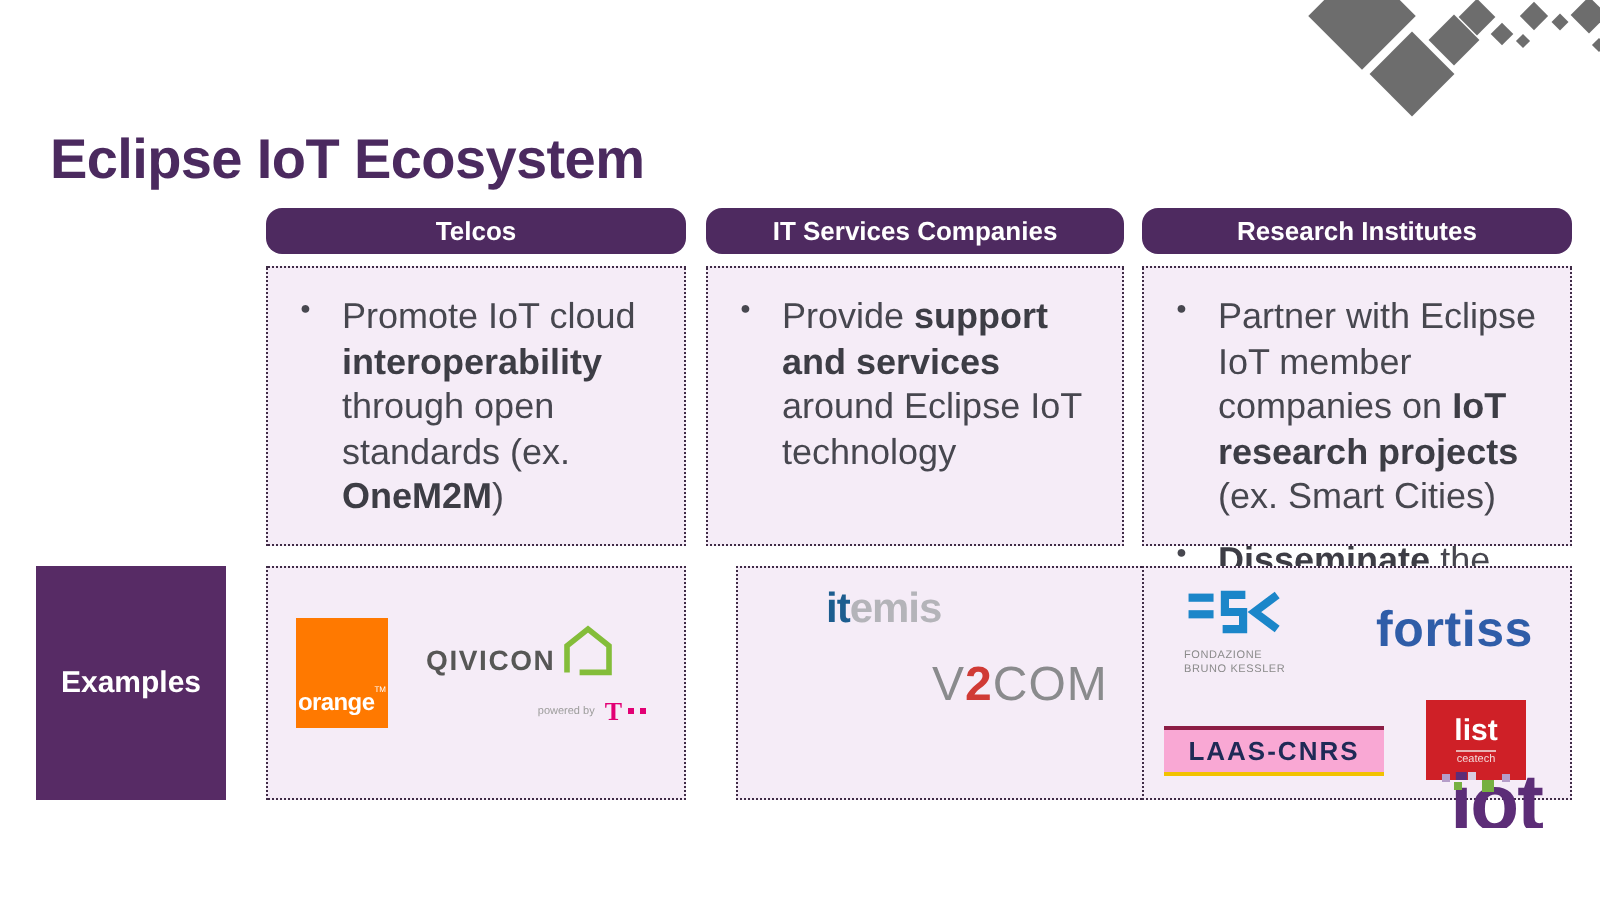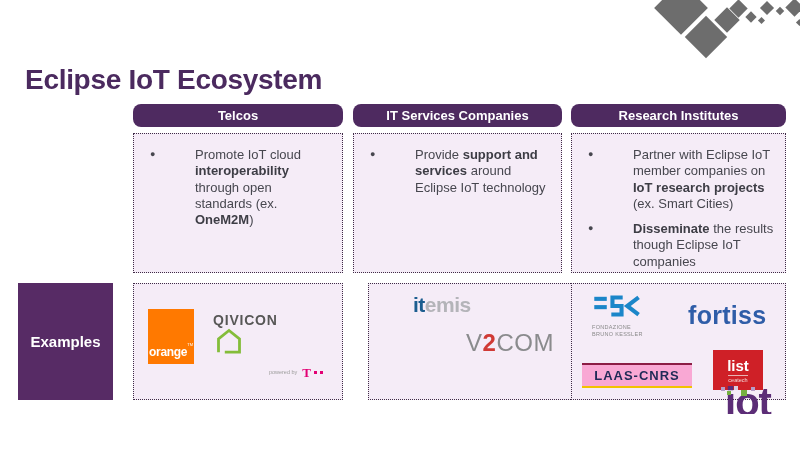--- a/index.html
+++ b/index.html
@@ -20,21 +20,21 @@
     position:absolute;height:23px;background:#4e2a60;border-radius:8px;
     color:#ffffff;font-size:13px;font-weight:700;
     display:flex;align-items:center;justify-content:center;
   }
   .col-body{
     position:absolute;background:#f5ecf7;border:1.5px dotted #3f2b46;
     box-sizing:border-box;padding:13px 10px 0 12px;
   }
   .bullet{display:flex;margin-bottom:9px;}
   .bullet-marker{font-size:9px;color:#47474f;width:21px;flex:0 0 21px;padding-top:2px;text-align:left;padding-left:4px;}
-  .bullet-text{font-size:13px;line-height:1.25;color:#47474f;margin-left:24px;}
+  .bullet-text{font-size:18px;line-height:1.25;color:#47474f;}
   .bullet-text .b{font-weight:700;color:#3d3d45;}
   
   .examples-label{
     position:absolute;left:18px;top:283px;width:95px;height:117px;background:#572b65;
     color:#ffffff;font-size:15px;font-weight:700;
     display:flex;align-items:center;justify-content:center;
   }
   .ex-box{
     position:absolute;top:283px;height:117px;background:#f5ecf7;
     border:1.5px dotted #3f2b46;box-sizing:border-box;
@@ -45,21 +45,21 @@
   }
   
   .logo-orange{
     position:absolute;left:14px;top:25px;width:46px;height:55px;background:#ff7900;
     display:flex;align-items:flex-end;justify-content:center;padding-bottom:4px;box-sizing:border-box;
   }
   .orange-text{color:#ffffff;font-size:12px;font-weight:700;letter-spacing:-0.3px;}
   .orange-tm{color:#ffffff;font-size:4px;vertical-align:top;}
   
   .logo-qivicon{position:absolute;left:79px;top:28px;width:112px;}
-  .qivicon-row{display:flex;flex-direction:column;}
+  .qivicon-row{display:flex;align-items:flex-end;}
   .qivicon-text{font-size:14px;font-weight:700;color:#575756;letter-spacing:0.8px;}
   .qivicon-house{margin-left:2px;margin-bottom:0px;}
   .qivicon-sub{display:flex;align-items:center;justify-content:flex-end;margin-top:9px;padding-right:2px;}
   .poweredby{font-size:5.5px;color:#9d9d9c;margin-right:5px;}
   .tk-t{color:#e20074;font-size:13px;font-weight:700;font-family:"Liberation Serif",serif;}
   .tk-dot{width:3px;height:3px;background:#e20074;display:inline-block;margin-left:3px;margin-bottom:3px;}
   
   .logo-itemis{position:absolute;left:44px;top:9px;font-size:21px;font-weight:700;letter-spacing:-0.5px;}
   .itemis-it{color:#1c5d8f;}
   .itemis-emis{color:#b4b4b9;}

